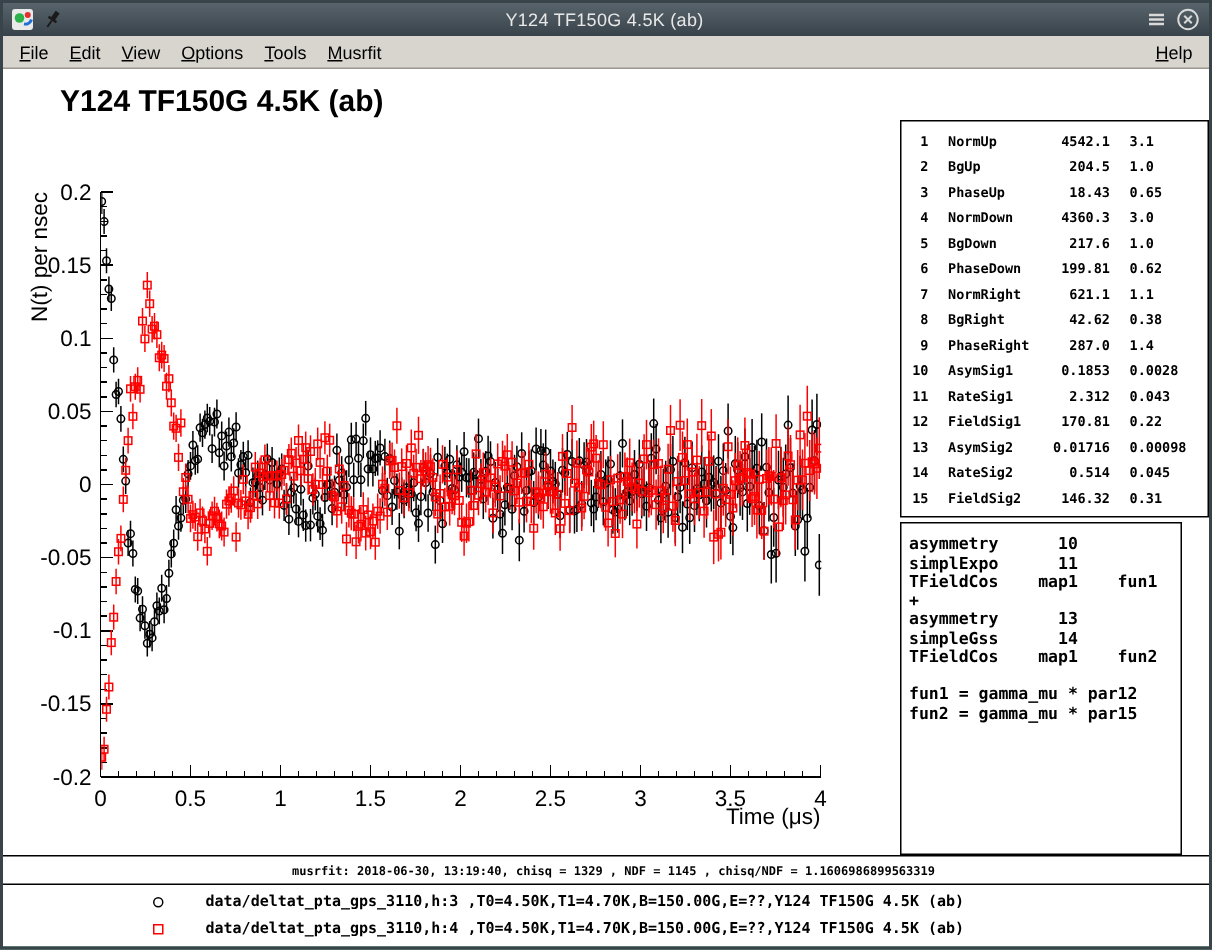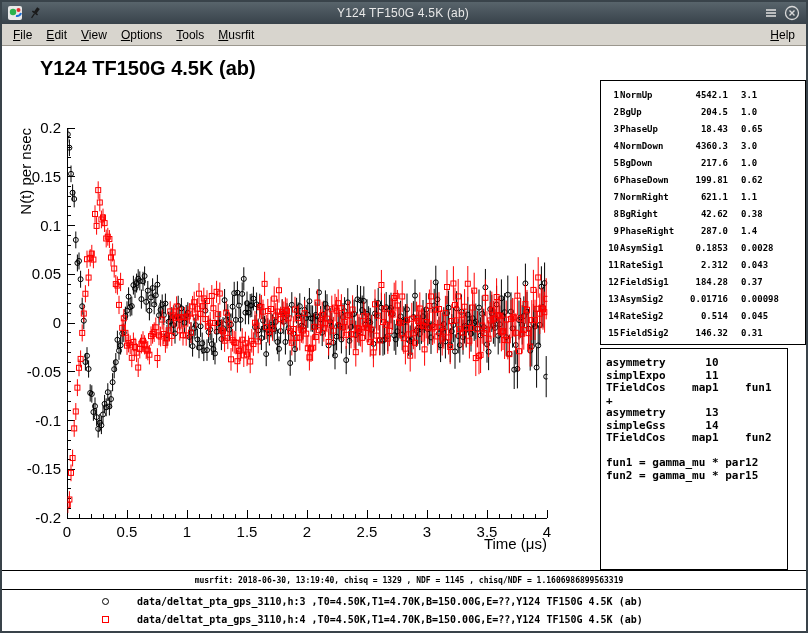--- a/index.html
+++ b/index.html
@@ -27,21 +27,21 @@
   .content { position: relative; height: 524px; background: #fff; }
   .pad-title { position: absolute; left: 38px; top: 11px; font-size: 20px; font-weight: bold; color: #000; }
   .chart-svg { position: absolute; left: 0; top: -3px; font-family: "Liberation Sans", sans-serif; }
   .param-box {
     position: absolute; left: 598px; top: 34px; width: 206px; height: 265px;
     border: 1px solid #000; padding: 5px 0 0 4px;
     font-family: "DejaVu Sans Mono", monospace; font-size: 9px; font-weight: bold; color: #000;
   }
   .param-row { height: 17px; display: flex; align-items: center; }
   .p-no  { width: 14px; text-align: right; flex: none; }
-  .p-name{ margin-left: 1px; width: 64px; flex: none; }
+  .p-name{ margin-left: 13px; width: 64px; flex: none; }
   .p-val { width: 44px; text-align: right; flex: none; }
   .p-err { margin-left: 13px; flex: none; }
   .theory-box {
     position: absolute; left: 598px; top: 302px; width: 188px; height: 222px;
     border: 1px solid #000; padding: 8px 0 0 5px;
     font-family: "DejaVu Sans Mono", monospace; font-size: 11px; font-weight: bold;
     line-height: 12.5px; white-space: pre; color: #000;
   }
   .theory-line { min-height: 12.5px; }
   
@@ -1490,22 +1490,22 @@
         </div>
         <div class="param-row">
           <span class="p-no">11</span>
           <span class="p-name">RateSig1</span>
           <span class="p-val">2.312</span>
           <span class="p-err">0.043</span>
         </div>
         <div class="param-row">
           <span class="p-no">12</span>
           <span class="p-name">FieldSig1</span>
-          <span class="p-val">184.28</span>
-          <span class="p-err">0.37</span>
+          <span class="p-val">170.81</span>
+          <span class="p-err">0.22</span>
         </div>
         <div class="param-row">
           <span class="p-no">13</span>
           <span class="p-name">AsymSig2</span>
           <span class="p-val">0.01716</span>
           <span class="p-err">0.00098</span>
         </div>
         <div class="param-row">
           <span class="p-no">14</span>
           <span class="p-name">RateSig2</span>

